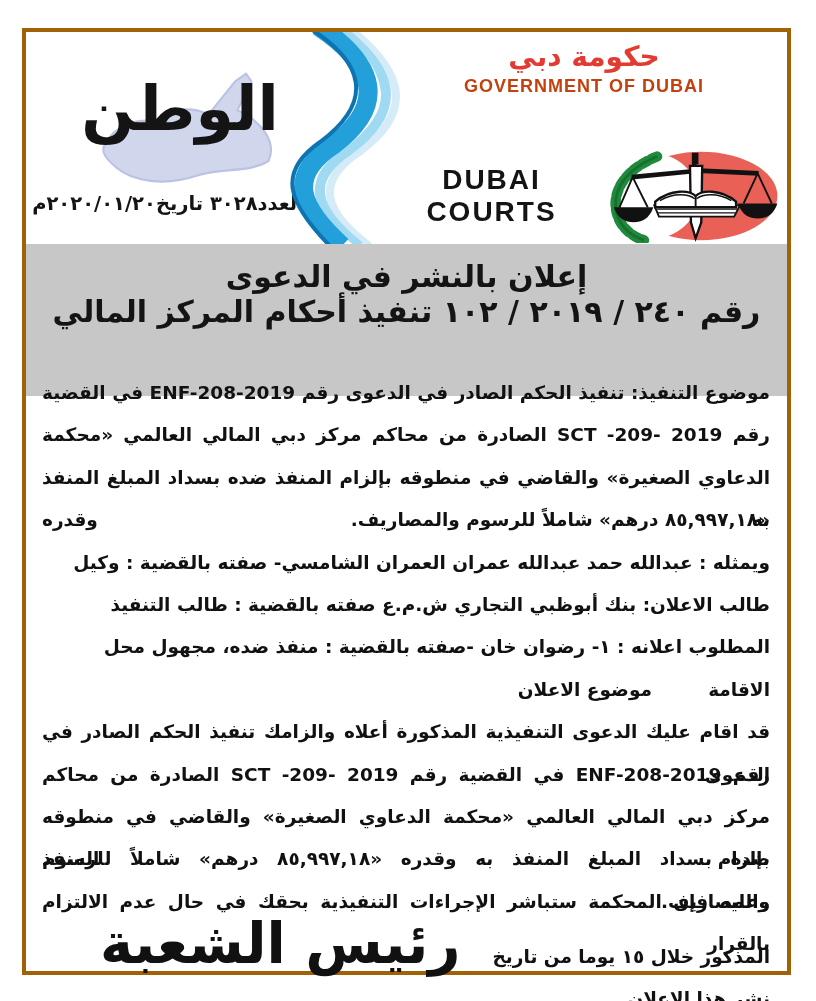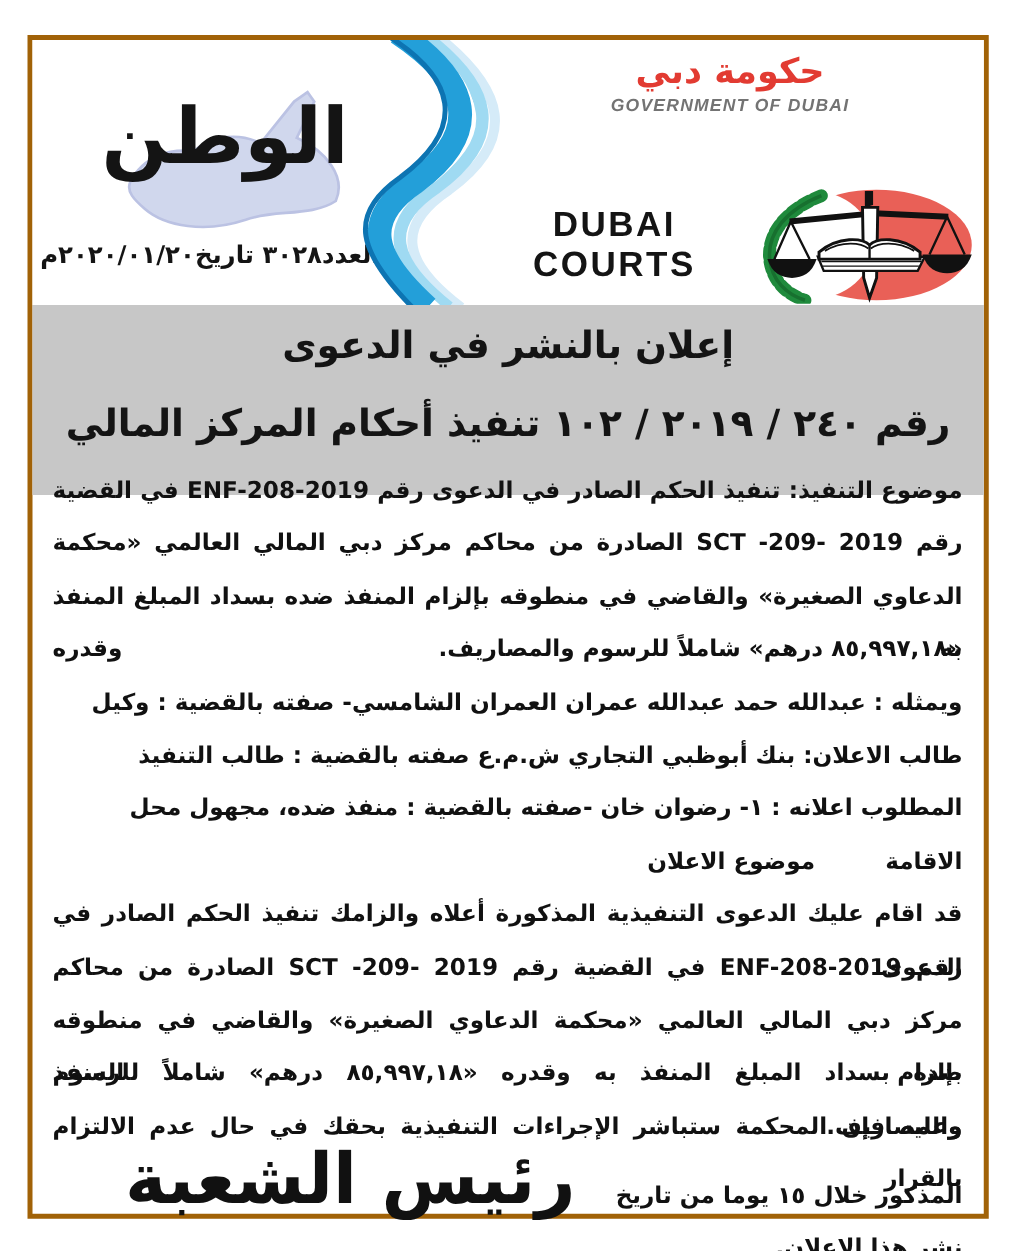--- a/index.html
+++ b/index.html
@@ -11,34 +11,34 @@
   .header{position:absolute;top:0;left:0;right:0;height:212px;background:#fff;}
   .masthead{position:absolute;left:0;top:0;width:380px;height:212px;overflow:hidden;}
   .uae-map{position:absolute;left:62px;top:28px;width:215px;height:150px;}
   .masthead-title{position:absolute;left:28px;top:40px;width:252px;text-align:center;
       font-size:62px;font-weight:bold;letter-spacing:-1px;direction:rtl;}
   .issue-line{position:absolute;left:6px;top:160px;width:272px;text-align:center;
       font-size:19.5px;font-weight:bold;direction:rtl;white-space:nowrap;}
   .wave{position:absolute;left:238px;top:0;width:142px;height:212px;}
   .govt{position:absolute;left:385px;right:30px;top:8px;text-align:center;}
   .govt-ar{font-size:28px;font-weight:bold;color:#e23b32;direction:rtl;line-height:1.2;}
-  .govt-en{font-size:14px;font-weight:bold;color:#737373;letter-spacing:1px;margin-top:2px;
-      font-family:"Liberation Sans",sans-serif;font-style:italic;}
+  .govt-en{font-size:18px;font-weight:bold;color:#c2410c;letter-spacing:1px;margin-top:2px;
+      font-family:"Liberation Sans",sans-serif;}
   .courts{position:absolute;top:116px;left:358px;right:6px;height:96px;
       display:flex;align-items:center;direction:ltr;}
   .courts-text{flex:1;text-align:center;}
   .courts-ar{font-size:29px;font-weight:bold;direction:rtl;line-height:1.15;}
   .courts-en{font-size:28px;font-weight:bold;letter-spacing:2px;
       font-family:"Liberation Sans",sans-serif;}
   .courts-emblem{width:182px;height:94px;flex:0 0 auto;}
   
   .titlebar{position:absolute;top:212px;left:0;right:0;height:152px;background:#c7c7c7;
       text-align:center;direction:rtl;}
   .titlebar .t1{padding-top:15px;font-size:30px;font-weight:bold;}
-  .titlebar .t2{margin-top:28px;font-size:30px;font-weight:bold;}
+  .titlebar .t2{margin-top:0;font-size:30px;font-weight:bold;}
   
   .notice-body{position:absolute;top:340px;left:16px;right:17px;bottom:4px;
       direction:rtl;font-weight:bold;font-size:18.5px;color:#111;}
   .line{height:42.4px;line-height:42.4px;text-align:right;}
   .line--justify{text-align:justify;text-align-last:justify;}
   .line--indent{padding-left:0;padding-right:118px;}
   .sig-row{height:56px;display:flex;justify-content:space-between;align-items:baseline;
       direction:rtl;padding-left:58px;line-height:42.4px;}
   .signature{font-size:56px;font-weight:bold;white-space:nowrap;}
 </style>

